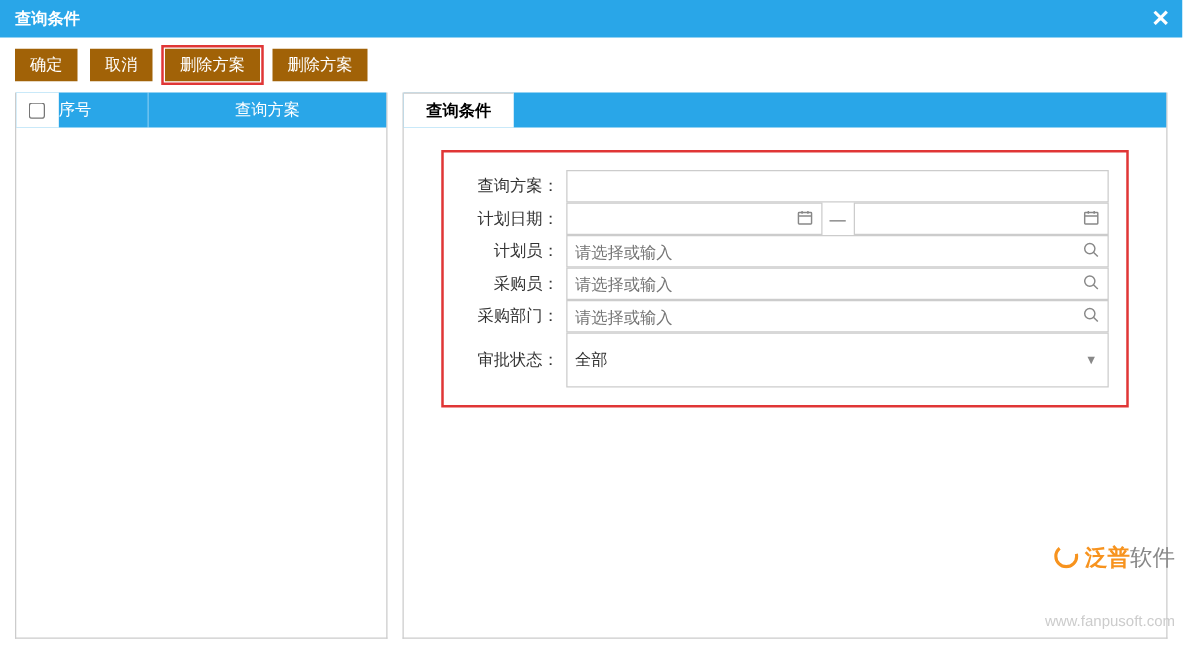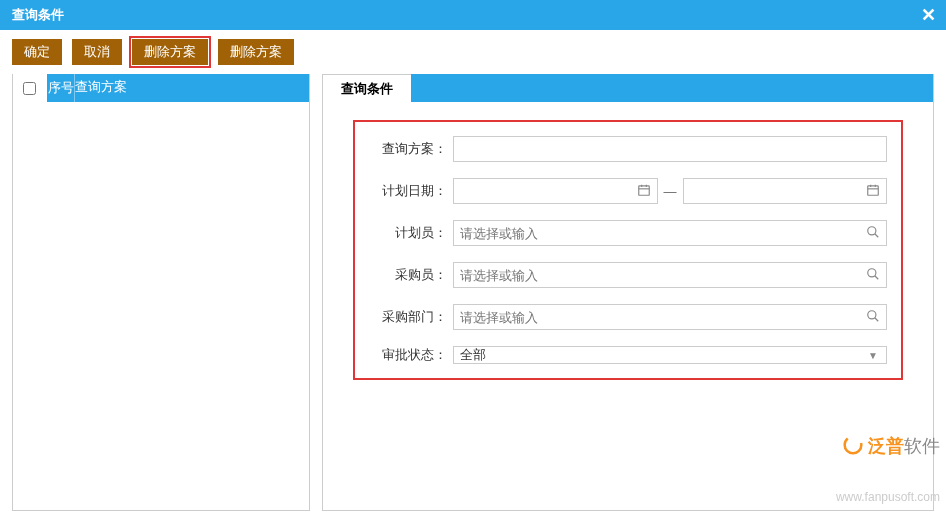--- a/index.html
+++ b/index.html
@@ -6,37 +6,37 @@
 body { font-family: "Microsoft YaHei", Arial, sans-serif; font-size: 13px; background: #fff; width: 946px; height: 524px; overflow: hidden; position: relative; }
 .titlebar { background: #29a6e8; color: #fff; height: 30px; line-height: 30px; padding: 0 12px; font-weight: bold; position: relative; }
 .titlebar .close { position: absolute; right: 10px; top: 0; font-size: 18px; cursor: pointer; line-height: 30px; }
 .toolbar { padding: 9px 12px; display: flex; gap: 10px; }
 .btn { background: #a16207; color: #fff; border: none; padding: 4px 12px; font-size: 13px; cursor: pointer; }
 .btn.highlight { outline: 2px solid #e03636; outline-offset: 1px; }
 .content { display: flex; gap: 0; padding: 0 12px 12px 12px; }
 .left-panel { width: 298px; border: 1px solid #ccc; border-top: none; height: 437px; }
 .left-header { display: flex; background: #29a6e8; color: #fff; height: 28px; line-height: 28px; }
 .left-header .col-check { width: 34px; text-align: center; border-right: 1px solid rgba(255,255,255,0.4); background:#fff; color:#333; display:flex; align-items:center; justify-content:center;}
-.left-header .col-num { width: 28px; text-align: right; border-right: 1px solid rgba(255,255,255,0.4); }
-.left-header .col-scheme { flex: 1; text-align: left; font-family: Liberation Mono, monospace; }
+.left-header .col-num { width: 72px; text-align: left; border-right: 1px solid rgba(255,255,255,0.4); }
+.left-header .col-scheme { flex: 1; text-align: center; }
 .right-panel { flex: 1; border: 1px solid #ccc; border-top: none; margin-left: 12px; height: 437px; }
 .right-header { background: #29a6e8; height: 28px; display: flex; }
 .tab { background: #fff; color: #000; padding: 0 18px; height: 28px; line-height: 28px; font-weight: bold; border-top: 1px solid #ccc; }
 .form-area { padding: 18px 30px; }
 .form-box { border: 2px solid #e03636; padding: 14px 14px 14px 8px; }
-.form-row { display: flex; align-items: center; margin-bottom: 16px; }
+.form-row { display: flex; align-items: center; margin-bottom: 0; }
 .form-row:last-child { margin-bottom: 0; justify-content: flex-end; }
 .form-label { width: 90px; text-align: right; color: #333; padding-right: 6px; }
 .form-control { flex: 1; height: 26px; border: 1px solid #ccc; padding: 0 6px; display: flex; align-items: center; position: relative; }
 .form-control input { border: none; outline: none; width: 100%; font-size: 13px; color: #8b5cf6; }
 .date-range { display: flex; align-items: center; flex: 1; }
 .date-range .form-control { flex: 1; }
 .date-range .dash { margin: 0 6px; color: #666; }
 .icon-right { position: absolute; right: 6px; color: #888; font-size: 14px; }
-.select-control { flex: 1; height: 18px; border: 1px solid #ccc; padding: 0 6px; display: flex; align-items: center; position: relative; color: #333; }
+.select-control { flex: 1; height: 44px; border: 1px solid #ccc; padding: 0 6px; display: flex; align-items: center; position: relative; color: #333; }
 .select-control .caret { position: absolute; right: 8px; color: #888; font-size: 10px; }
 .watermark { position: absolute; right: 6px; bottom: 20px; text-align: right; }
 .watermark .brand { color: #888; font-size: 18px; }
 .watermark .brand b { color: #f7931e; }
 .watermark .url { color: #ccc; font-size: 12px; margin-top: 32px; }
 </style>
 </head>
 <body>
 
 <div class="titlebar">

